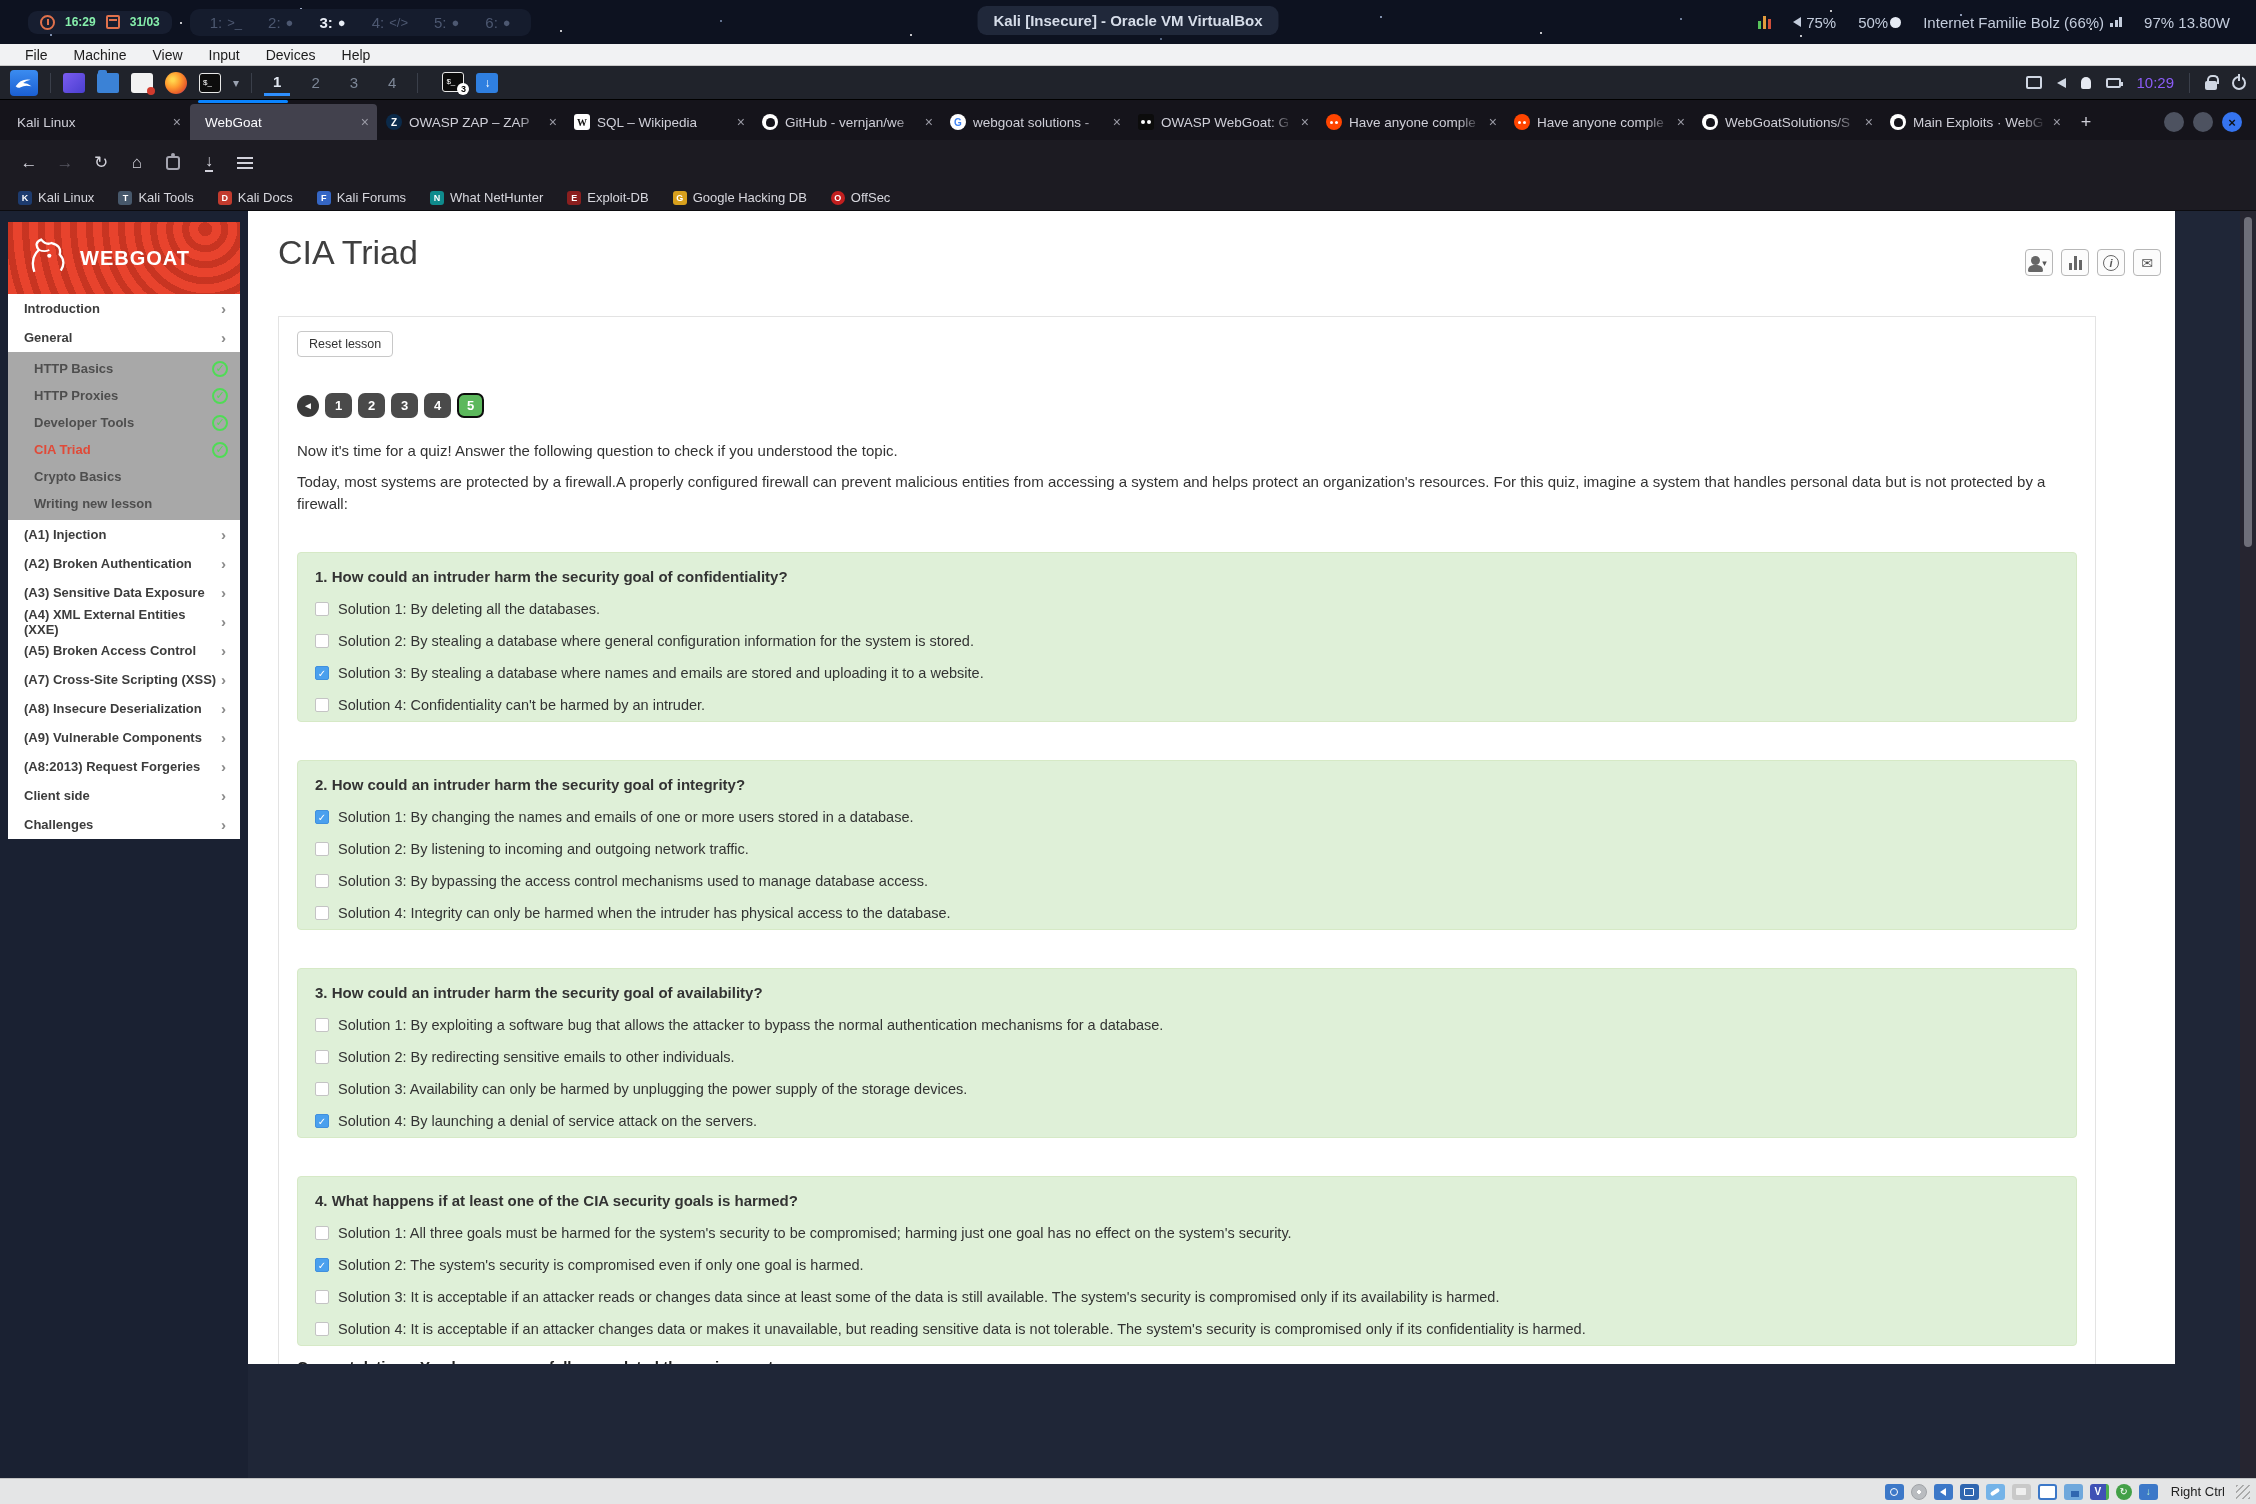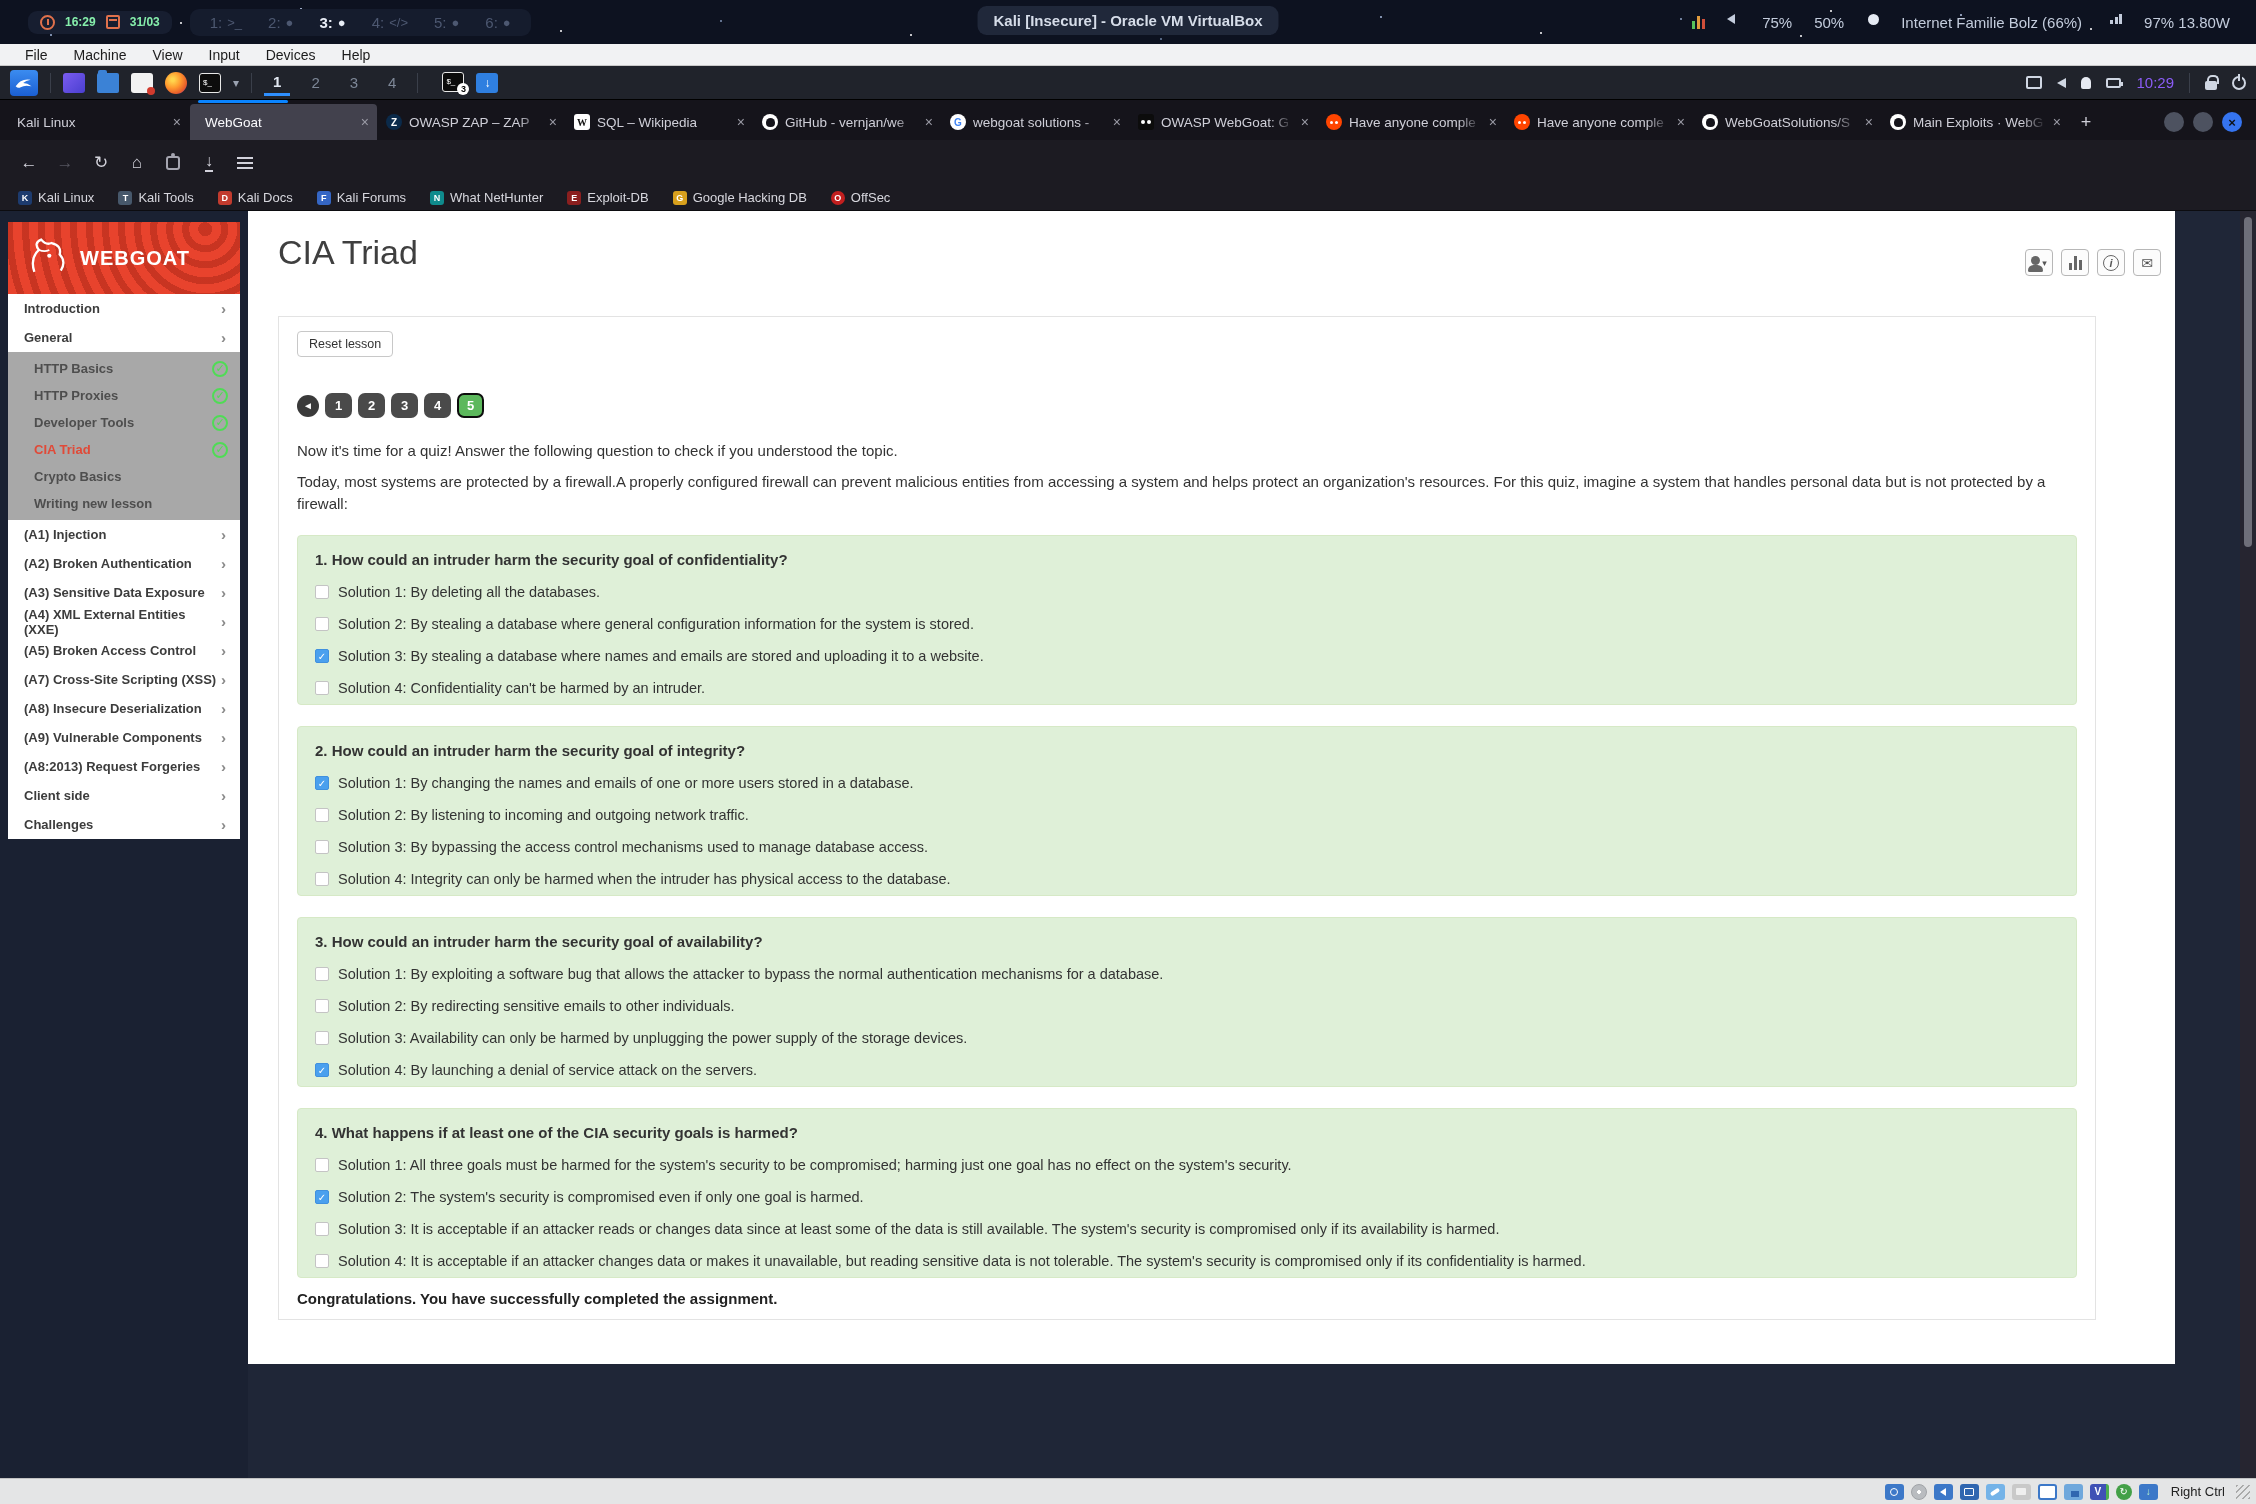--- a/index.html
+++ b/index.html
@@ -23,21 +23,21 @@
   .hws .g{font-size:13px}
   .hws.active{color:#e8edf6;font-weight:bold}
   .host-title{position:absolute;left:50%;transform:translateX(-50%);top:6px;background:#20283a;border-radius:9px;padding:6px 16px;color:#d6dde9;font-size:15px;font-weight:bold;z-index:1}
   .host-right{margin-left:auto;display:flex;align-items:center;gap:22px;margin-right:26px;z-index:1;font-size:15px}
   .sysmon-ic{display:flex;align-items:flex-end;gap:2px;height:14px}
   .sysmon-ic i{width:3px;background:#57c25b;display:block}
   .sysmon-ic i:nth-child(1){height:8px;background:#57c25b}
   .sysmon-ic i:nth-child(2){height:13px;background:#e09b3d}
   .sysmon-ic i:nth-child(3){height:10px;background:#d04f3a}
   .spk{display:inline-block;width:0;height:0;border-top:5px solid transparent;border-bottom:5px solid transparent;border-right:8px solid #c3ccdc;position:relative;margin-right:3px}
-  .meter{display:flex;gap:24px;align-items:flex-start}
+  .meter{display:flex;gap:2px;align-items:center}
   .dotw{width:11px;height:11px;border-radius:50%;background:#e6ebf4;display:inline-block}
   .wifi-bars{display:inline-flex;align-items:flex-end;gap:1.5px;margin-left:4px}
   .wifi-bars i{width:3px;background:#c3ccdc;display:block}
   .wifi-bars i:nth-child(1){height:4px}.wifi-bars i:nth-child(2){height:7px}.wifi-bars i:nth-child(3){height:10px}
 
   
   .vb-menu{height:22px;background:#f1f2f3;display:flex;align-items:center;gap:0;padding-left:12px;border-bottom:1px solid #c9c9c9}
   .vb-menu .mi{font-size:14px;color:#1c1c1c;padding:0 13px}
 
   
@@ -153,21 +153,21 @@
   .info-c{width:16px;height:16px;border:1.5px solid #666;border-radius:50%;font-size:11px;font-style:italic;font-weight:bold;display:flex;align-items:center;justify-content:center}
 
   .card{margin:44px 0 0 30px;width:1818px;border:1px solid #e3e3e3;background:#fff;padding:14px 18px 12px 18px}
   .btn{display:inline-block;border:1px solid #c8c8c8;background:#fff;color:#333;border-radius:4px;font-size:12.5px;padding:5px 11px}
   .pag-row{margin-top:36px;display:flex;align-items:center;gap:6px}
   .pag-back{width:22px;height:22px;border-radius:50%;background:#3a3a3a;color:#fff;font-size:10px;display:flex;align-items:center;justify-content:center}
   .pag{width:27px;height:25px;border-radius:7px;background:#4a4a4a;color:#fff;font-size:13px;font-weight:bold;display:flex;align-items:center;justify-content:center}
   .pag.active{background:#5cb85c;border:2px solid #0d0d0d}
   .para{font-size:15px;color:#333;margin-top:22px;line-height:1.45}
   .para+.para{margin-top:9px}
-  .qblock{margin-top:21px;background:#dff0d8;border:1px solid #d6e9c6;border-radius:4px;padding:15px 17px 8px 17px}
+  .qblock{margin-top:38px;background:#dff0d8;border:1px solid #d6e9c6;border-radius:4px;padding:15px 17px 8px 17px}
   .qtitle{font-size:15px;font-weight:bold;color:#333}
   .sol{display:flex;align-items:center;gap:9px;margin-top:16px;font-size:14.5px;color:#333}
   .cbox{width:14px;height:14px;border:1px solid #c4c4c4;border-radius:2px;background:#fff;flex:none;display:flex;align-items:center;justify-content:center;font-size:10px;color:#fff}
   .sol.checked .cbox{background:#4aa0ee;border-color:#4090de}
   .submit-row{margin-top:34px}
   .btn.submit{font-size:14px;padding:6px 12px;border-color:#adadad}
   .congrats{font-size:15px;font-weight:bold;color:#222;margin-top:12px}
 
   .right-gap{width:65px;background:#1f2637}
   .scrollbar{width:16px;background:#262530;position:relative}

